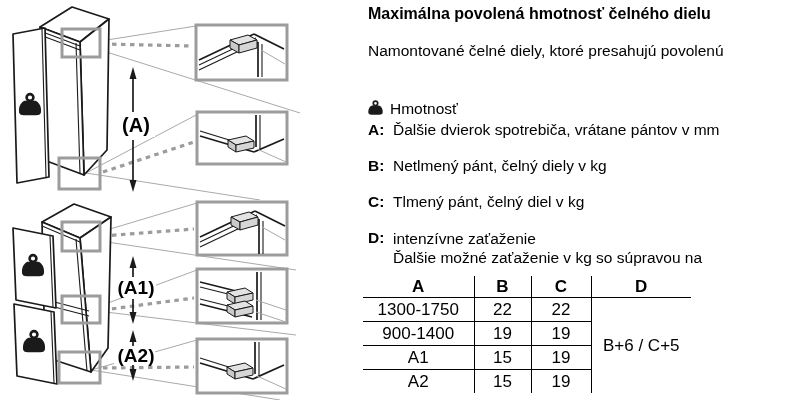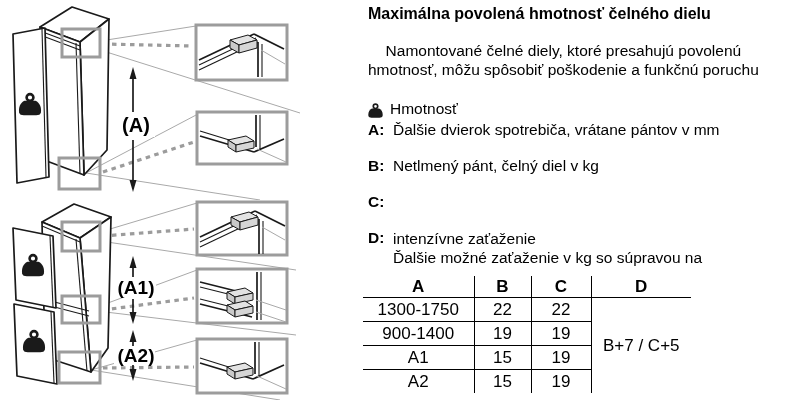--- a/index.html
+++ b/index.html
@@ -27,21 +27,21 @@
   .albl2 { font-family:"Liberation Sans",sans-serif; font-weight:bold; font-size:19px; fill:#000; }
 
   
   .content { position:absolute; left:340px; top:0; width:460px; height:400px; }
   .content > div, .content > h1, .content > table { position:absolute; left:0;margin-left:28px; }
   .title { top:5px; margin:0; font-size:16px; font-weight:bold; white-space:nowrap; }
   .intro { top:41px; font-size:15.5px; line-height:19px; }
   .intro div { white-space:nowrap;text-align:center; }
   .lrow { display:flex; align-items:flex-start; font-size:15.5px; line-height:18px; white-space:nowrap; }
   .lrow .pfx { font-weight:bold; flex:0 0 25px; }
-  .lg-w { top:100px; align-items:flex-end; }
+  .lg-w { top:100px; align-items:flex-start; }
   .lg-w .w-icon { margin-right:7px; }
   .lg-a { top:121px; } .lg-b { top:157px; } .lg-c { top:193px; } .lg-d { top:229px; }
   .lg-d .txt div { line-height:19px; }
 
   
   table.wtable { top:276px; left:-5px; border-collapse:collapse; table-layout:fixed; font-size:17px; }
   .wtable th { font-weight:bold; height:21px; padding:0; text-align:center;
                border-bottom:1.6px solid #000; vertical-align:middle; }
   .wtable td { height:23px; padding:0; text-align:center; vertical-align:middle; }
   .wtable .vr { border-right:1.6px solid #000; }
@@ -234,40 +234,40 @@
       <path class="hf3" d="M235,172 L253,168 L253,175 L235,179 Z"></path>
       <line class="gthin" x1="257" y1="176" x2="286" y2="189"></line>
     </g>
   </svg>
 
   <div class="content">
     <h1 class="title">Maximálna povolená hmotnosť čelného dielu</h1>
 
     <div class="intro">
       <div>Namontované čelné diely, ktoré presahujú povolenú</div>
-      <div>hmotnosť, môžu spôsobiť poškodenie a funkčnú poruchu</div>
     </div>
 
     <div class="lrow lg-w">
       <svg class="w-icon" width="15" height="15" viewBox="-11.5 -12.5 23 23">
           <use href="#kb"></use>
         </svg>
       <span>Hmotnosť</span>
     </div>
 
     <div class="lrow lg-a">
       <span class="pfx">A:</span>
       <span>Ďalšie dvierok spotrebiča, vrátane pántov v mm</span>
     </div>
     <div class="lrow lg-b">
       <span class="pfx">B:</span>
-      <span>Netlmený pánt, čelný diel v kg</span>
+      <span>Netlmený pánt, čelný diely v kg</span>
     </div>
     <div class="lrow lg-c">
       <span class="pfx">C:</span>
+      <span>Tlmený pánt, čelný diel v kg</span>
     </div>
     <div class="lrow lg-d">
       <span class="pfx">D:</span>
       <span class="txt">
         <div>intenzívne zaťaženie</div>
         <div>Ďalšie možné zaťaženie v kg so súpravou na</div>
       </span>
     </div>
 
     <table class="wtable">
@@ -283,21 +283,21 @@
           <th class="vr">B</th>
           <th class="vr">C</th>
           <th>D</th>
         </tr>
       </thead>
       <tbody>
         <tr>
           <td class="vr hb">1300-1750</td>
           <td class="vr hb">22</td>
           <td class="vr hb">22</td>
-          <td class="dcell" rowspan="4">B+7 / C+5</td>
+          <td class="dcell" rowspan="4">B+6 / C+5</td>
         </tr>
         <tr>
           <td class="vr hb">900-1400</td>
           <td class="vr hb">19</td>
           <td class="vr hb">19</td>
         </tr>
         <tr>
           <td class="vr hb bld">A1</td>
           <td class="vr hb">15</td>
           <td class="vr hb">19</td>

